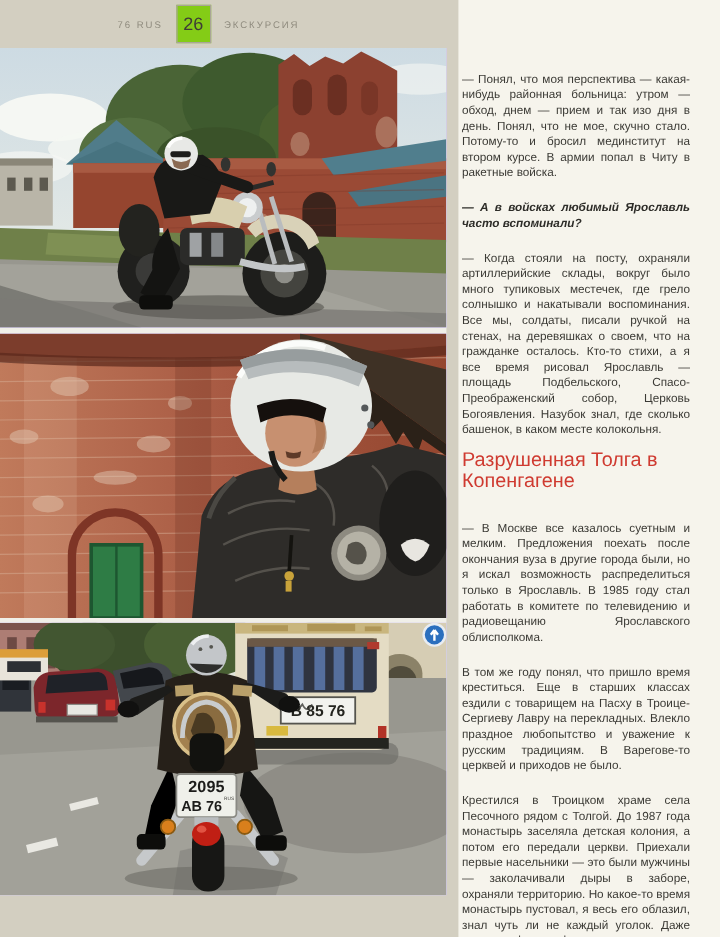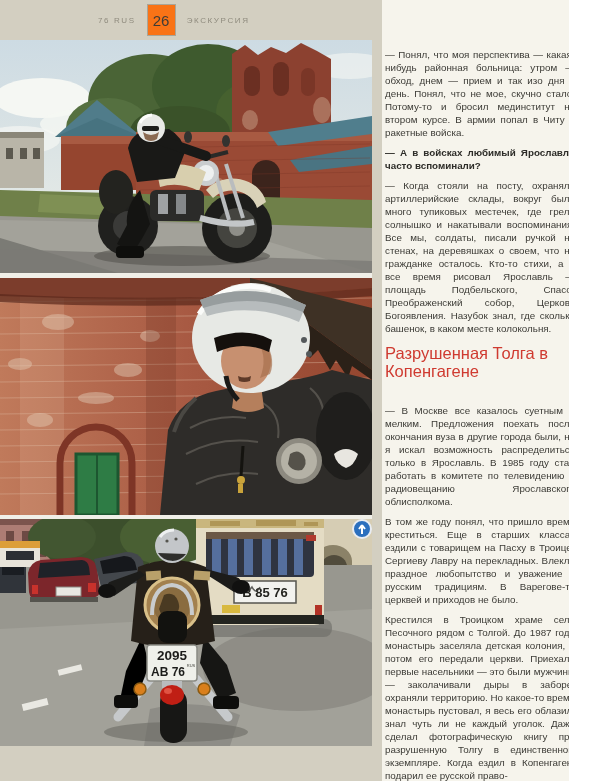--- a/index.html
+++ b/index.html
@@ -1,31 +1,31 @@
 <!DOCTYPE html>
 <html lang="ru"><head>
 <meta charset="utf-8">
 <style>
   html,body{margin:0;padding:0;}
   body{width:600px;height:781px;font-family:"Liberation Sans",sans-serif;}
-  #page{position:relative;width:528px;height:781px;background:#f6f4ec;overflow:hidden;padding-left:41px;}
+  #page{position:relative;width:600px;height:781px;background:#f6f4ec;overflow:hidden;}
   .left-panel{position:absolute;left:0;top:0;width:382px;height:781px;background:#d3cfc1;}
   .photo-stack-bg{position:absolute;left:0;top:40px;width:372px;height:706px;background:#f0efe8;}
   .photo{position:absolute;left:0;overflow:hidden;background:#c4b5fd;}
   #photo1{top:40px;width:372px;height:233px;}
   #photo2{top:278px;width:372px;height:237px;}
   #photo3{top:519px;width:372px;height:227px;}
   .photo svg{display:block;}
   .header-row{position:absolute;left:98px;top:0;height:40px;display:flex;align-items:center;gap:11px;}
   .header-label{font-size:8px;letter-spacing:1.6px;color:#8f8b7e;}
-  .page-num-box{width:27px;height:30px;background:#f97316;border:1px solid #a9a598;display:flex;align-items:center;justify-content:center;font-size:15px;color:#3e3c37;}
+  .page-num-box{width:27px;height:30px;background:#84cc16;border:1px solid #a9a598;display:flex;align-items:center;justify-content:center;font-size:15px;color:#3e3c37;}
   .article{position:absolute;left:385px;top:44px;width:190px;height:737px;overflow:hidden;
            color:#3b3a35;font-size:9.8px;line-height:13px;text-align:justify;}
-  .blk{margin:4px 0 7px 0;}
-  .blk-question{font-weight:bold;color:#2d2c28;}
+  .blk{margin:16px 0 7px 0;}
+  .blk-question{font-weight:bold;color:#2d2c28;font-style:italic;}
   .blk-heading{font-size:16.5px;line-height:18px;color:#cf3a30;font-weight:normal;text-align:left;margin:9px 0 24px 0;}
 </style>
 </head>
 <body>
 
 <div id="page">
 
   <div class="left-panel"></div>
   <div class="photo-stack-bg"></div>
 

